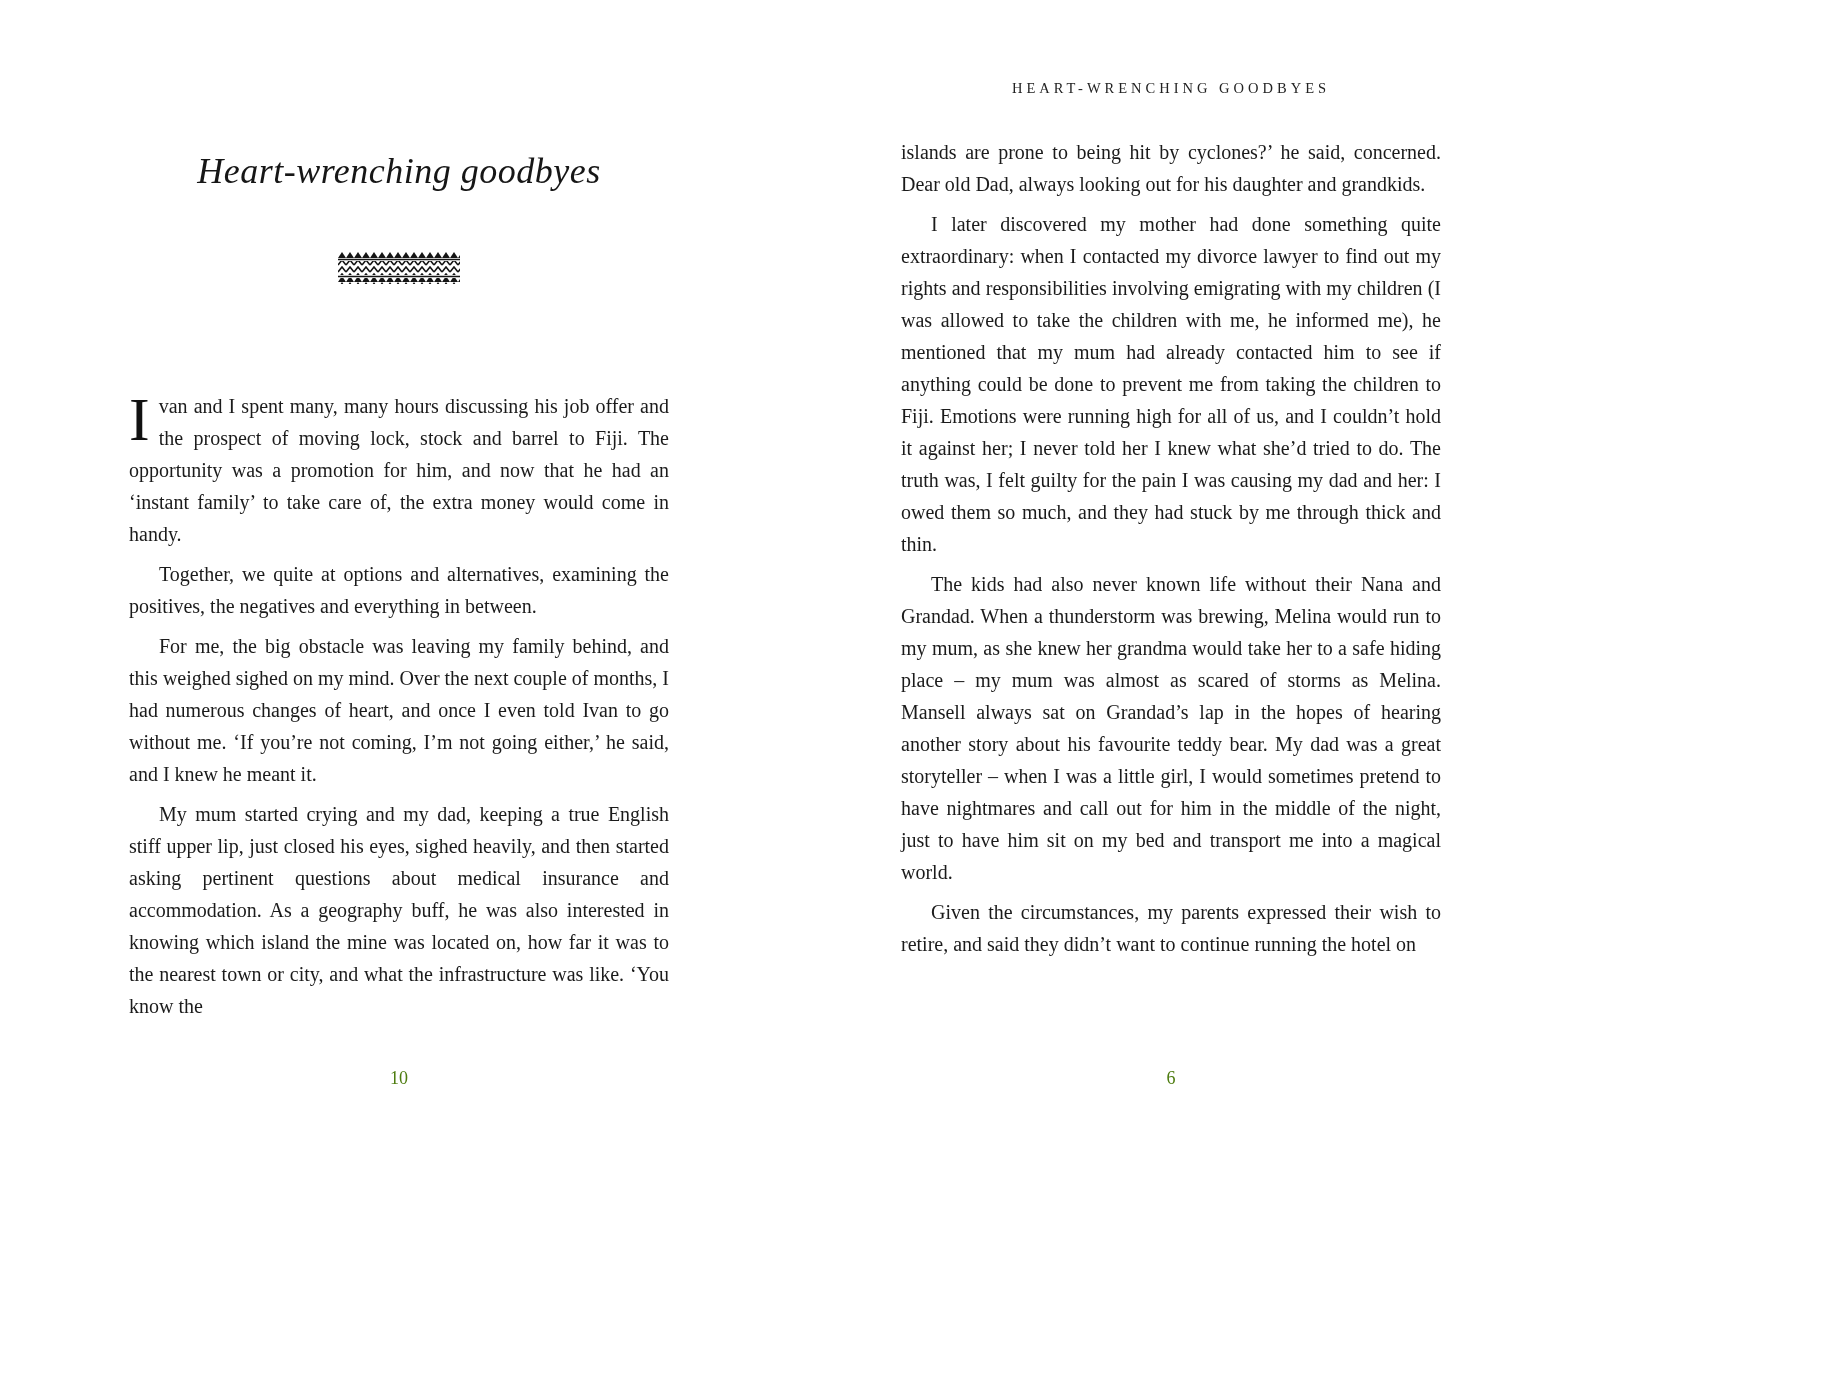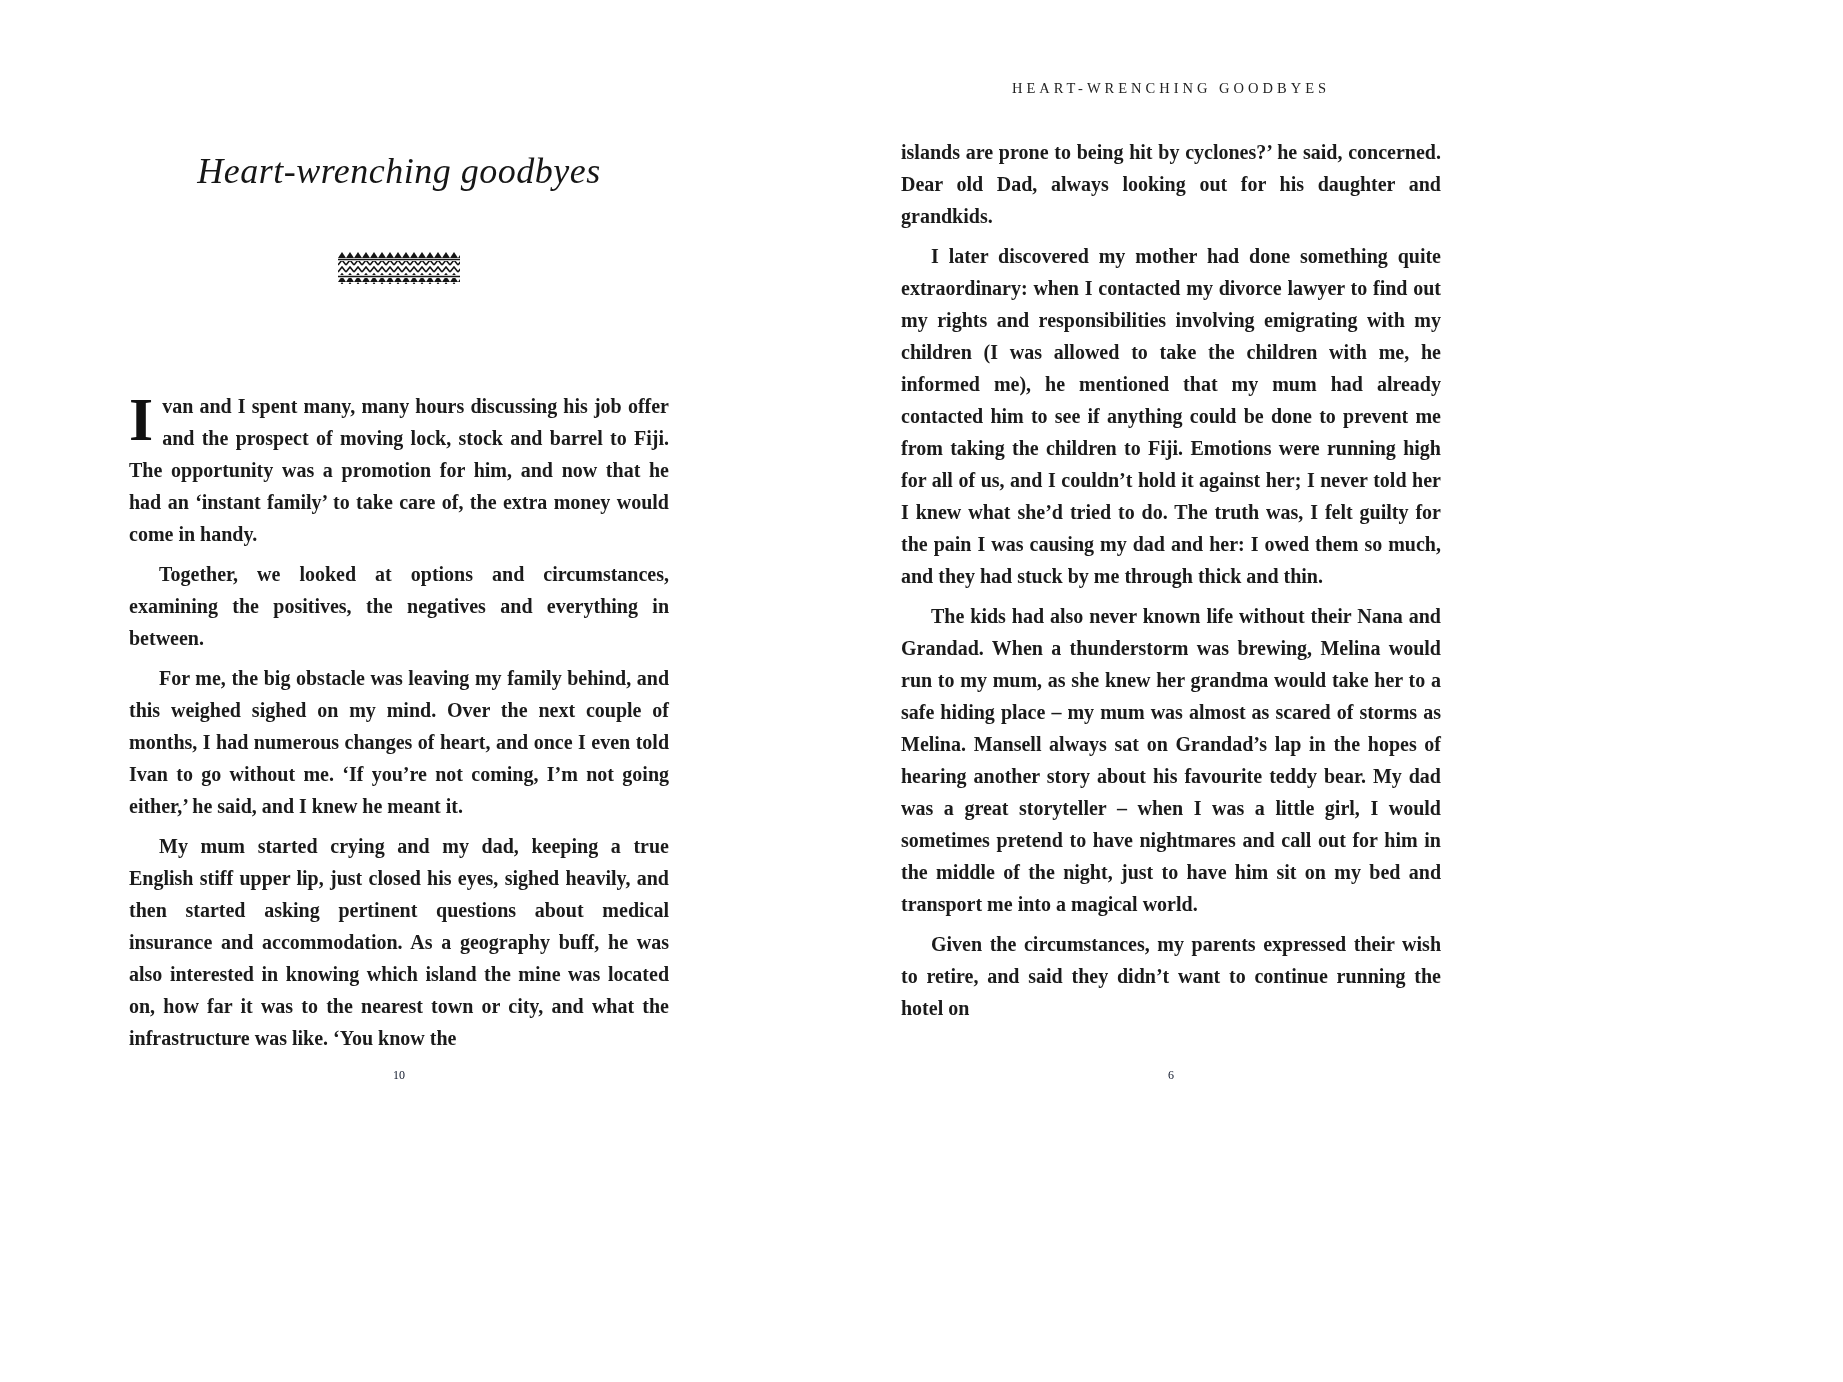--- a/index.html
+++ b/index.html
@@ -44,21 +44,21 @@
     left: 129px;
     top: 390px;
     width: 540px;
   }
   .body-right {
     position: absolute;
     left: 901px;
     top: 136px;
     width: 540px;
   }
-  .body-text p { margin: 0; font-weight: bold; }
+  .body-text p { margin: 0; }
   .body-text p.indent { text-indent: 30px; margin-top: 8px; }
   .dropcap {
     float: left;
     font-size: 62px;
     line-height: 52px;
     padding: 3px 9px 0 0;
     color: #111;
   }
 
   
@@ -69,22 +69,22 @@
     width: 540px;
     text-align: center;
     font-size: 14.5px;
     letter-spacing: 4px;
     color: #222;
   }
   .folio {
     position: absolute;
     width: 540px;
     text-align: center;
-    font-size: 12px;
-    color: #0f172a;
+    font-size: 18px;
+    color: #4d7c0f;
   }
   .folio-left  { left: 129px; top: 1068px; }
   .folio-right { left: 901px; top: 1068px; }
 </style>
 </head>
 <body>
 
 <div class="canvas">
 
   <div class="chapter-title">Heart-wrenching goodbyes</div>
@@ -105,21 +105,21 @@
       <rect x="0" y="16" width="122" height="7" fill="url(#zig)"></rect>
       <line x1="0" y1="24.5" x2="122" y2="24.5" stroke="#151515" stroke-width="1.4"></line>
       <rect x="0" y="26" width="122" height="6" fill="url(#tri-up)"></rect>
     </svg>
   </div>
 
   <div class="body-text body-left">
     <p>
       <span class="dropcap">I</span><span>van and I spent many, many hours discussing his job offer and the prospect of moving lock, stock and barrel to Fiji. The opportunity was a promotion for him, and now that he had an ‘instant family’ to take care of, the extra money would come in handy.</span>
     </p>
-    <p class="indent">Together, we looked at options and circumstances, examining the positives, the negatives and everything in between.</p>
+    <p class="indent">Together, we quite at options and alternatives, examining the positives, the negatives and everything in between.</p>
     <p class="indent">For me, the big obstacle was leaving my family behind, and this weighed sighed on my mind. Over the next couple of months, I had numerous changes of heart, and once I even told Ivan to go without me. ‘If you’re not coming, I’m not going either,’ he said, and I knew he meant it.</p>
     <p class="indent">My mum started crying and my dad, keeping a true English stiff upper lip, just closed his eyes, sighed heavily, and then started asking pertinent questions about medical insurance and accommodation. As a geography buff, he was also interested in knowing which island the mine was located on, how far it was to the nearest town or city, and what the infrastructure was like. ‘You know the</p>
   </div>
 
   <div class="folio folio-left">10</div>
 
   <div class="running-header">HEART-WRENCHING GOODBYES</div>
 
   <div class="body-text body-right">
     <p>islands are prone to being hit by cyclones?’ he said, concerned. Dear old Dad, always looking out for his daughter and grandkids.</p>

